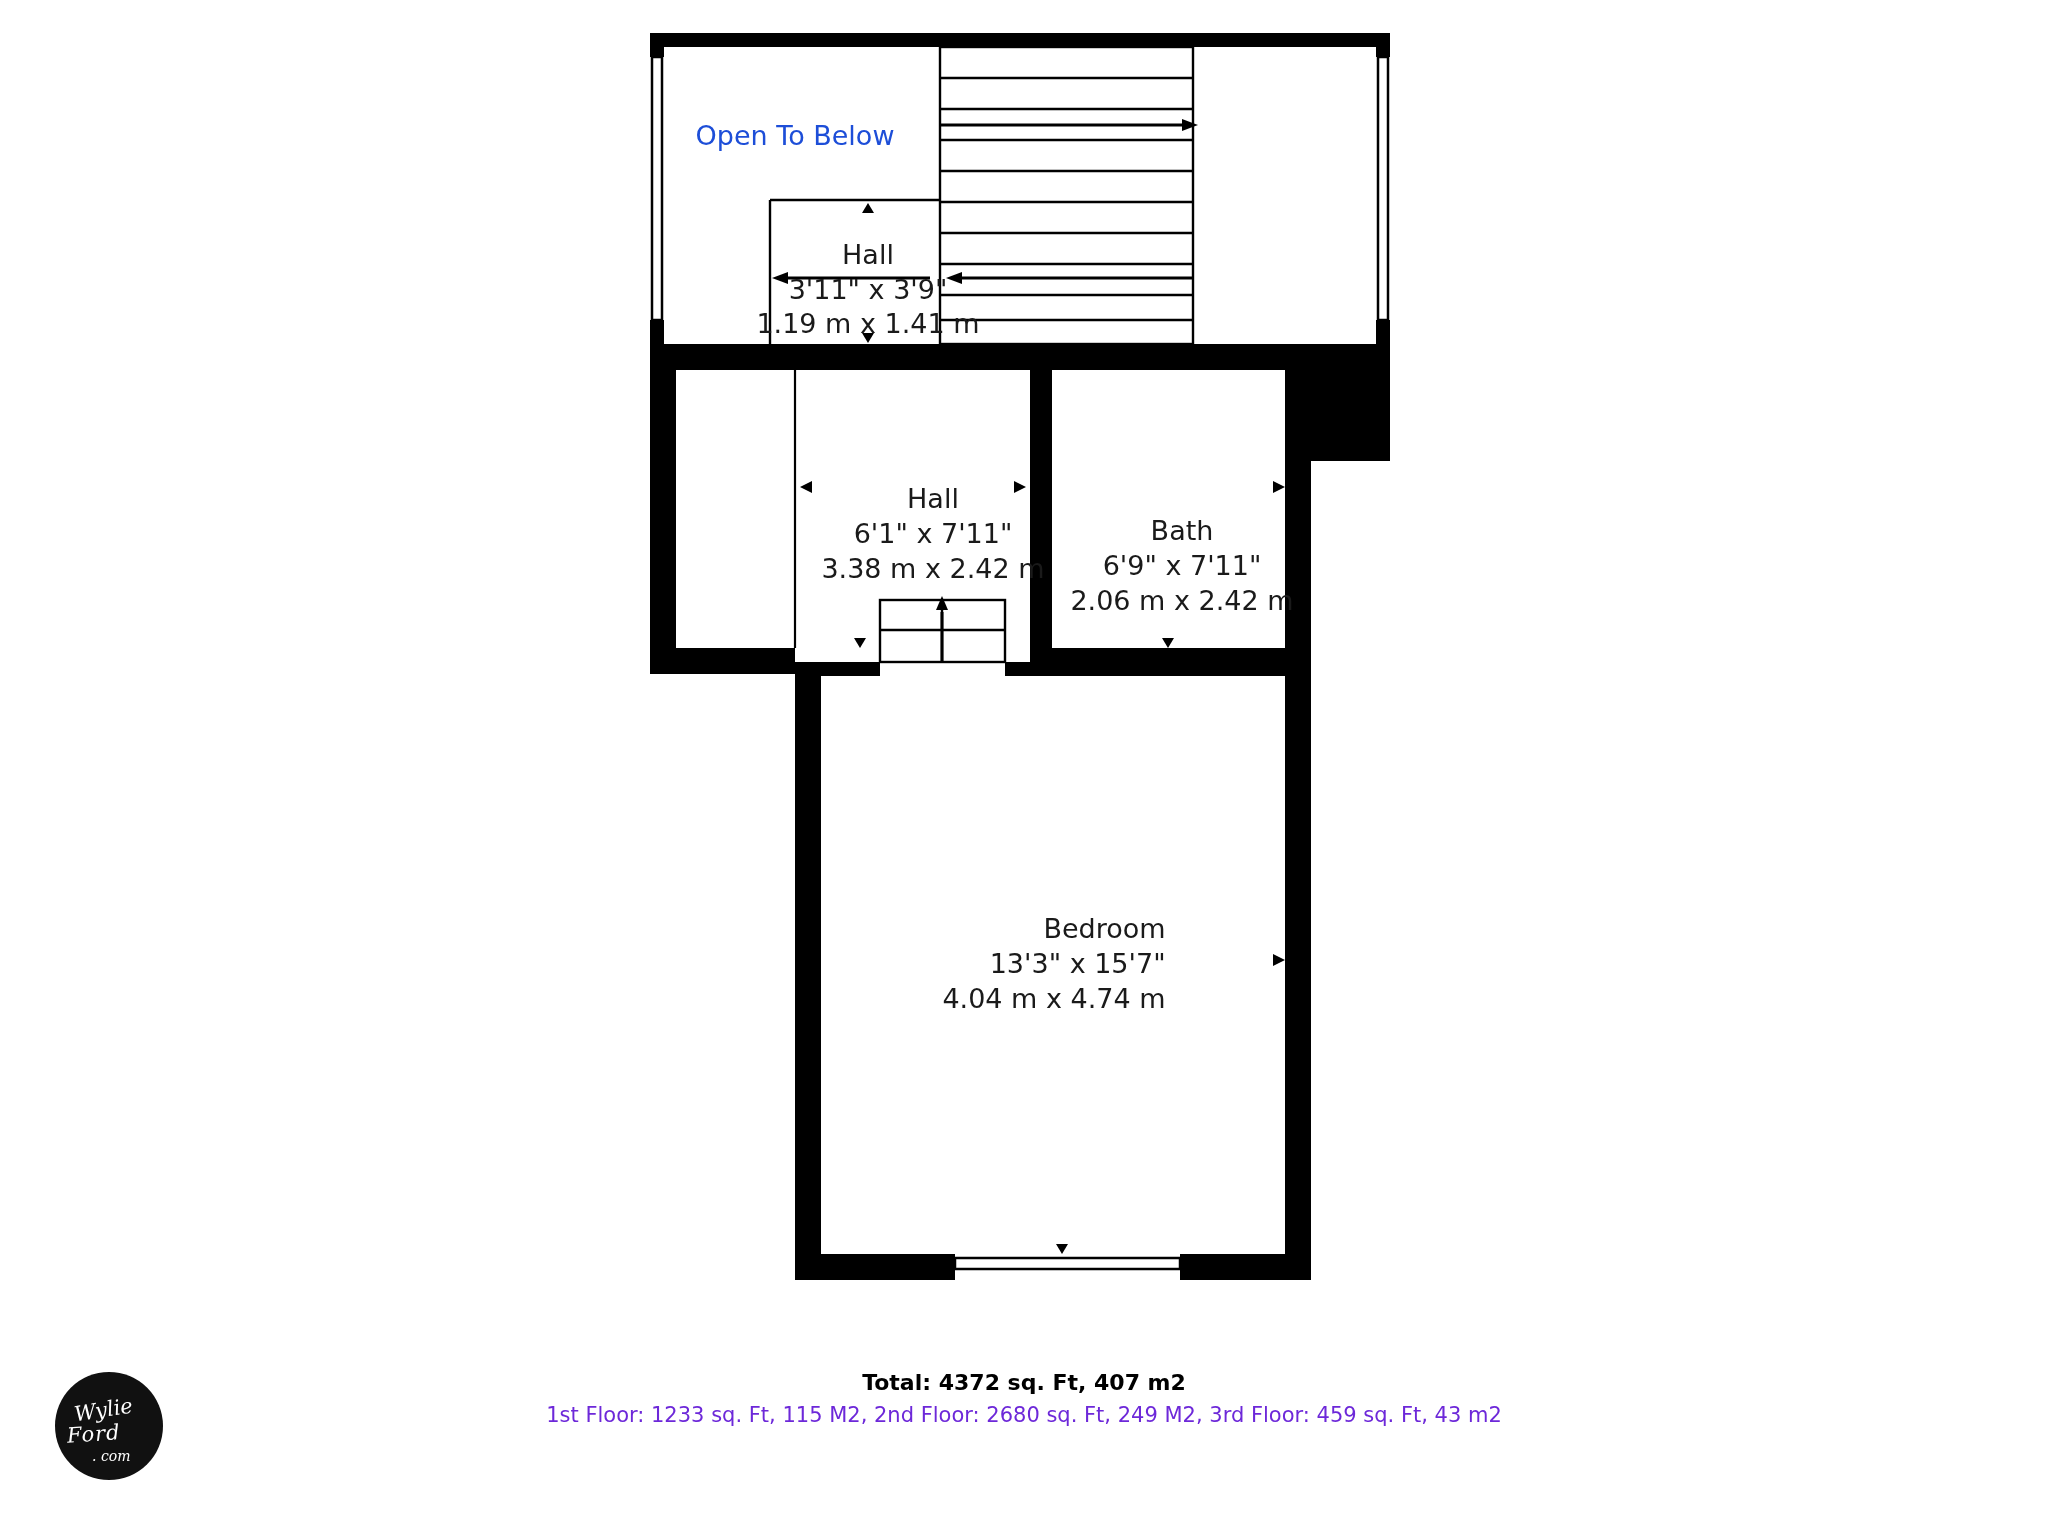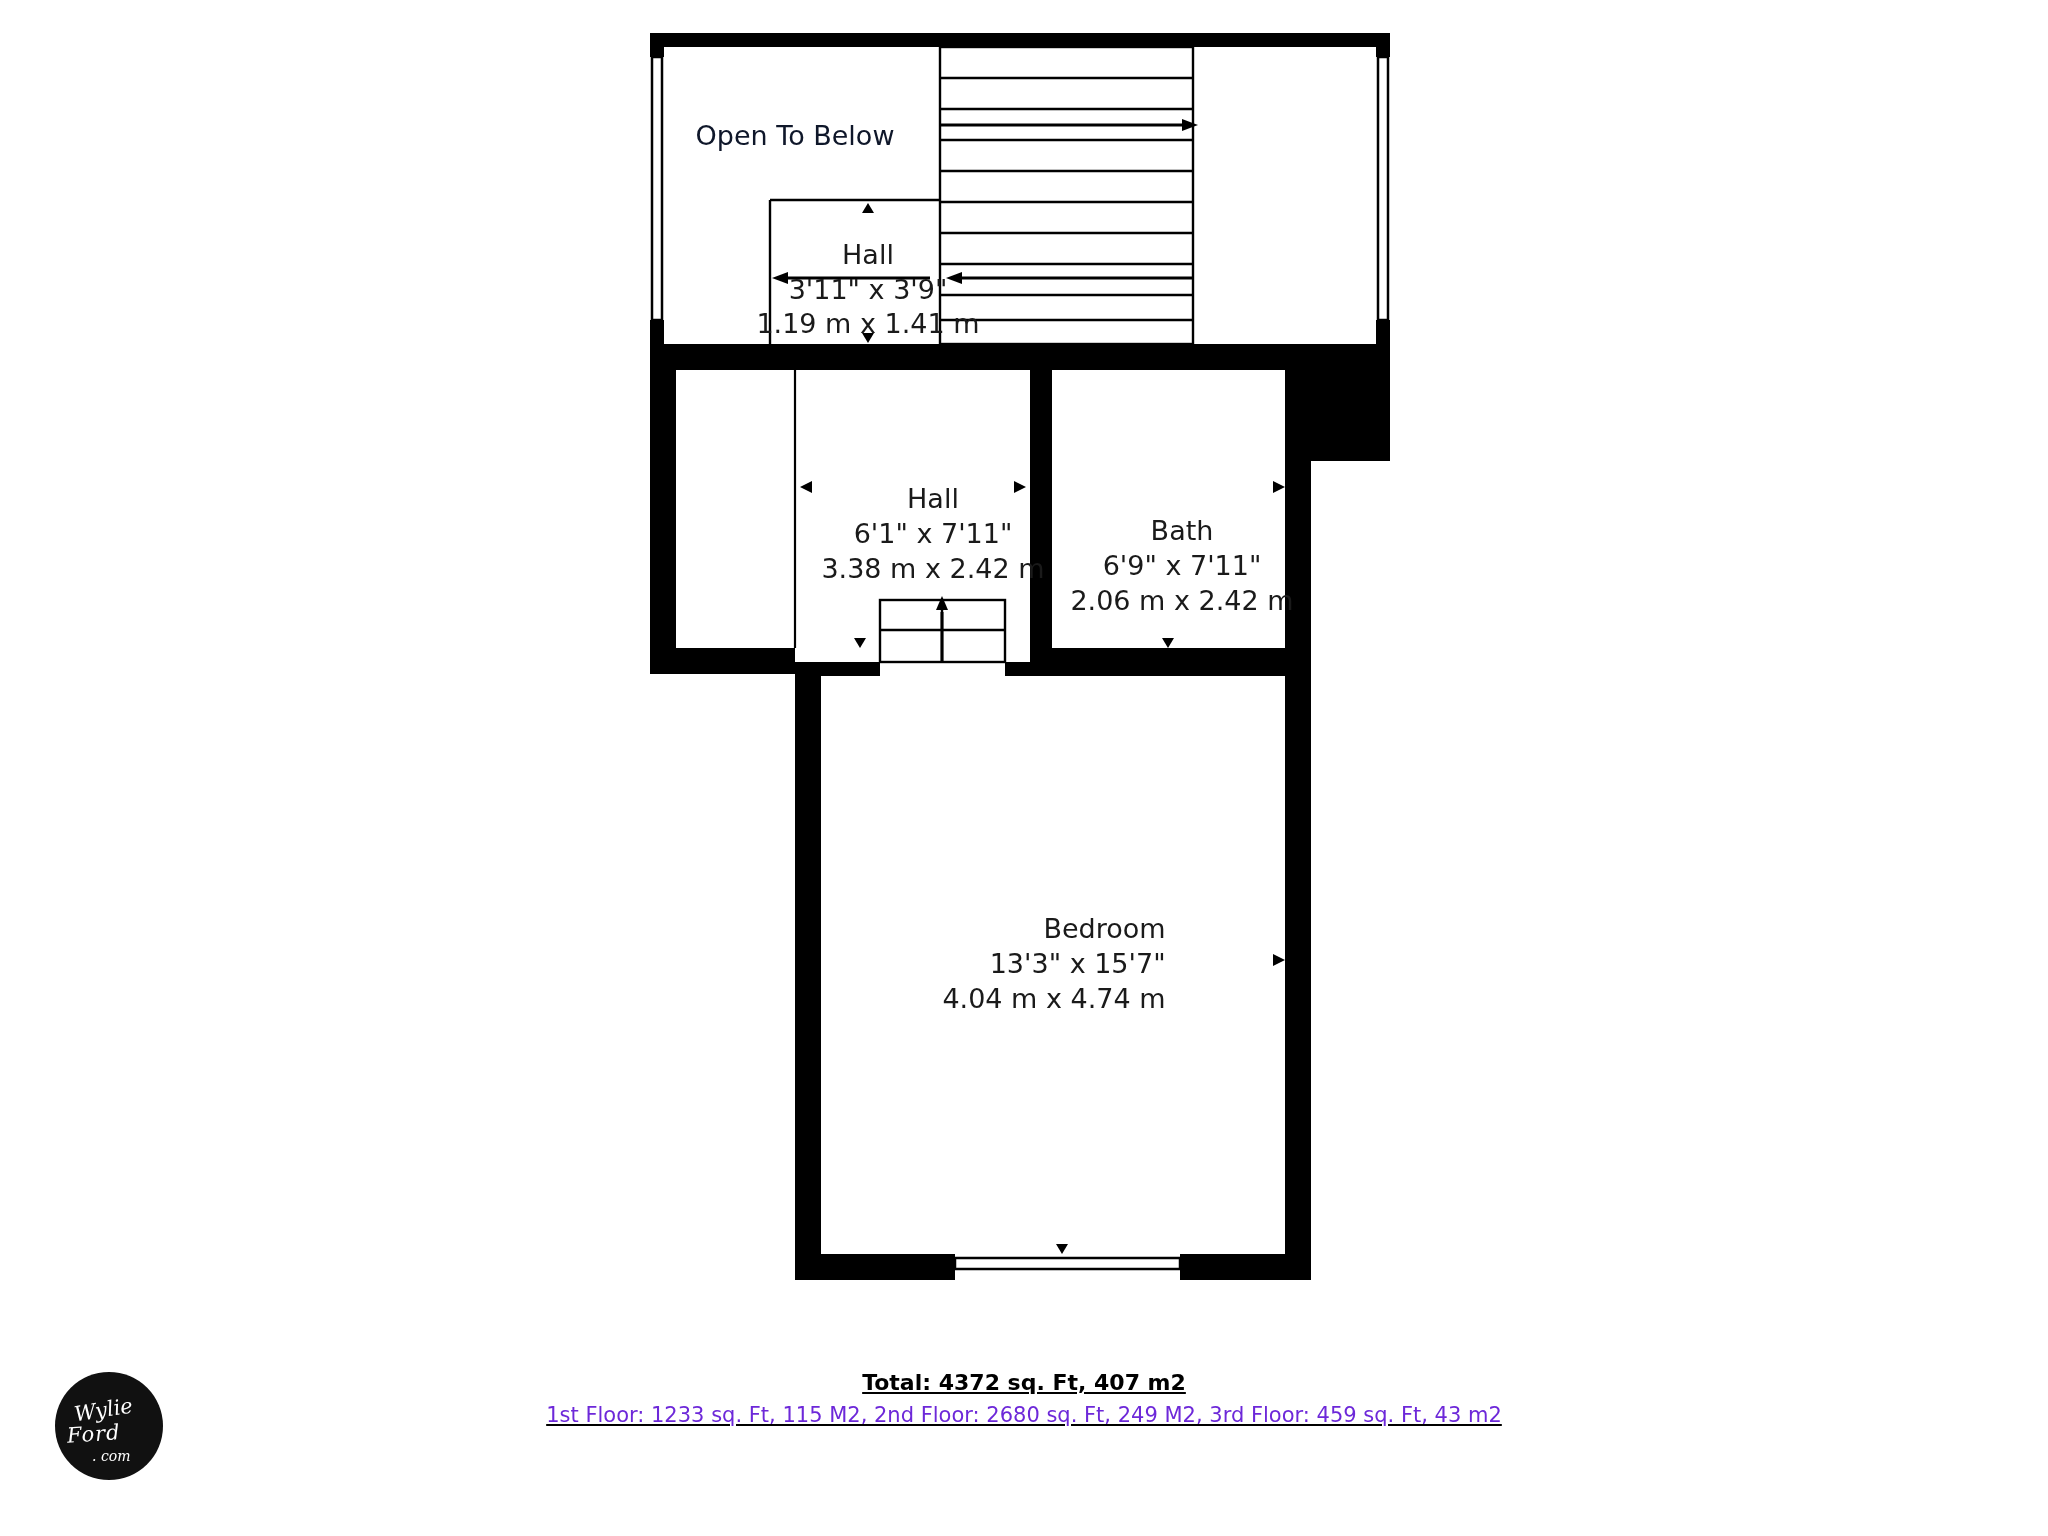--- a/index.html
+++ b/index.html
@@ -35,21 +35,21 @@
   .room-label .name {
     font-size: 27px;
   }
   .room-label .dim {
     font-size: 27px;
   }
 
   .open-below {
     position: absolute;
     font-size: 27px;
-    color: #0f172a;
+    color: #1d4ed8;
     white-space: nowrap;
     transform: translate(-50%, -50%);
   }
 
   .hall-small {
     position: absolute;
     text-align: center;
     color: #1a1a1a;
     line-height: 1.28;
     white-space: nowrap;
@@ -58,21 +58,20 @@
   .hall-small .name { font-size: 27px; }
   .hall-small .dim { font-size: 27px; }
 
   
   #footer {
     position: absolute;
     left: 0;
     top: 1370px;
     width: 2048px;
     text-align: center;
-    text-decoration: underline;
   }
   #footer .total {
     font-size: 22px;
     font-weight: bold;
     color: #000;
     margin-bottom: 5px;
   }
   #footer .floors,
   #footer .excluded {
     font-size: 21px;

